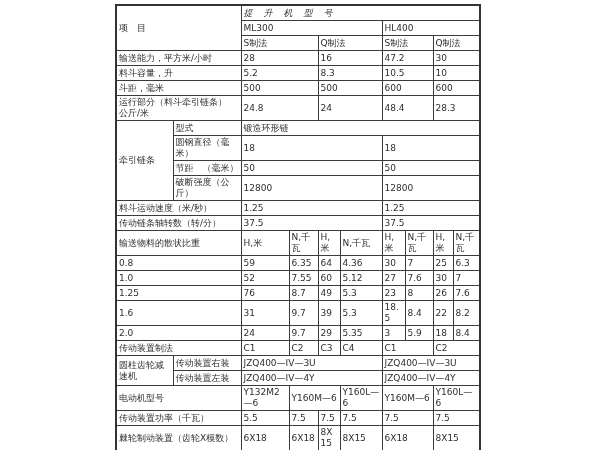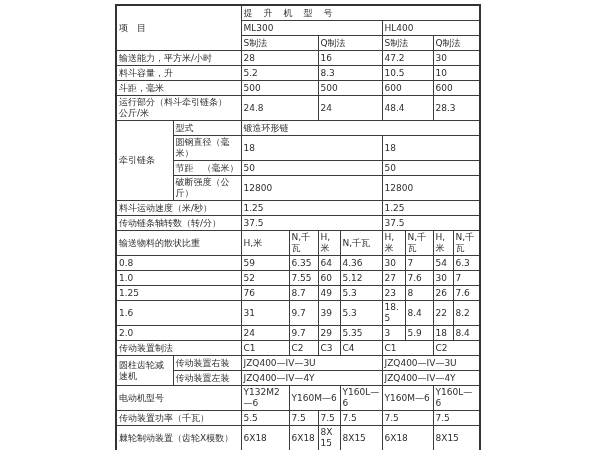--- a/index.html
+++ b/index.html
@@ -25,21 +25,21 @@
     font-size: 9px;
     line-height: 11px;
     color: #2e2e2e;
     padding: 1px 2px;
     height: 12px;
     vertical-align: middle;
     text-align: left;
     word-break: break-all;
     overflow: hidden;
   }
-  table.spec td.hdr { letter-spacing: 1px; }
+  table.spec td.hdr { letter-spacing: 1px; font-style: italic; }
   table.spec td.lab { }
   table.spec td.val { }
 </style>
 </head>
 <body>
 
 <div class="screen">
   <table class="spec">
     <colgroup>
       <col style="width:57px">
@@ -138,21 +138,21 @@
           <td class="val">N,千瓦</td>
         </tr>
         <tr>
           <td colspan="2" class="lab">0.8</td>
           <td class="val">59</td>
           <td class="val">6.35</td>
           <td class="val">64</td>
           <td class="val">4.36</td>
           <td class="val">30</td>
           <td class="val">7</td>
-          <td class="val">54</td>
+          <td class="val">25</td>
           <td class="val">6.3</td>
         </tr>
         <tr>
           <td colspan="2" class="lab">1.0</td>
           <td class="val">52</td>
           <td class="val">7.55</td>
           <td class="val">60</td>
           <td class="val">5.12</td>
           <td class="val">27</td>
           <td class="val">7.6</td>

